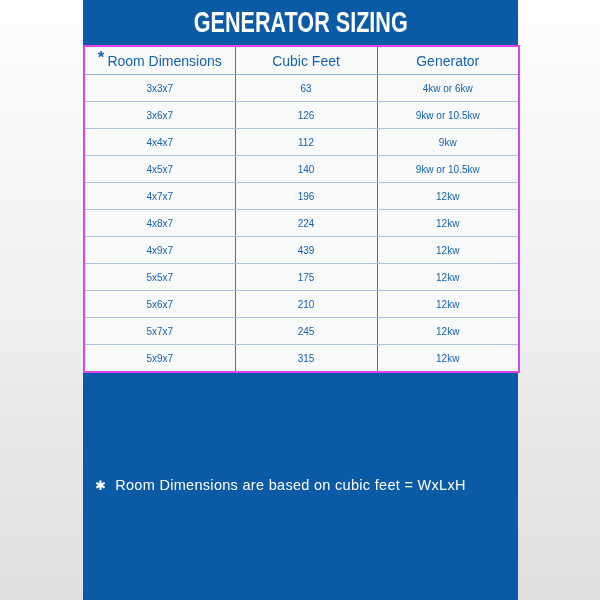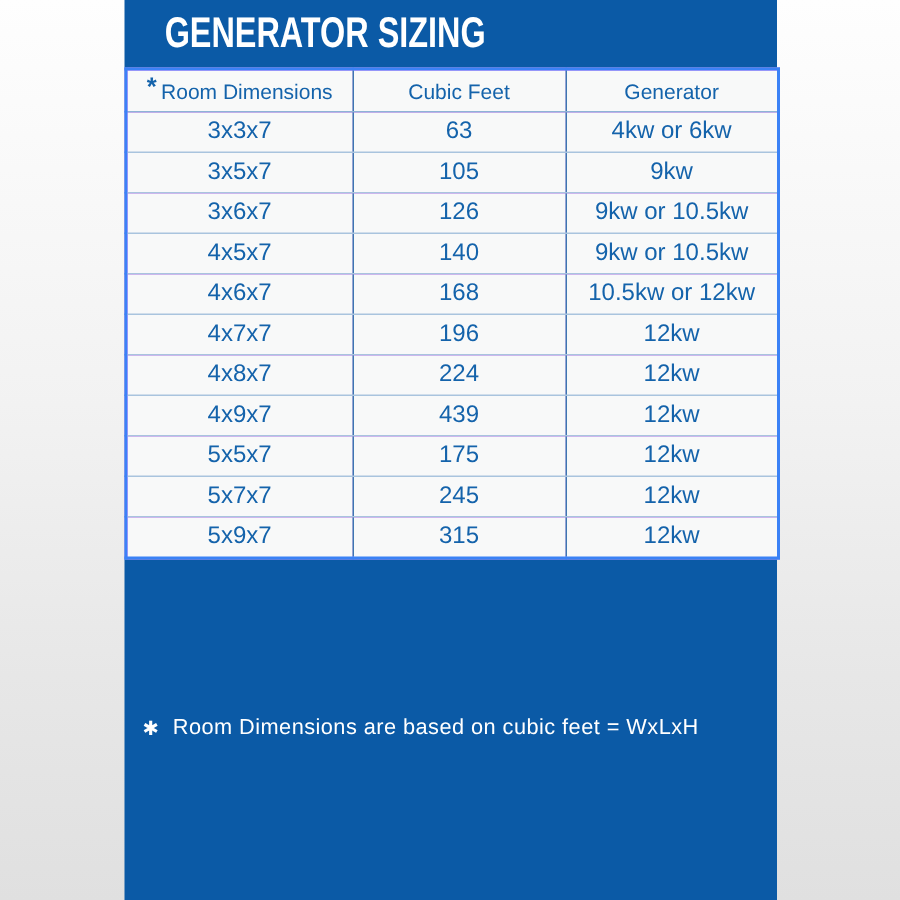--- a/index.html
+++ b/index.html
@@ -18,37 +18,38 @@
     background: #0b5aa6;
     display: flex;
     flex-direction: column;
     box-sizing: border-box;
   }
   .title-band {
     height: 45px;
     flex: 0 0 45px;
     display: flex;
     align-items: center;
+    justify-content: center;
   }
   .title {
     color: #ffffff;
     font-weight: bold;
     font-size: 27px;
     letter-spacing: 0px;
     white-space: nowrap;
     transform: scale(0.80, 1.06);
     transform-origin: center;
   }
   table.sizing {
     border-collapse: collapse;
     table-layout: fixed;
     width: 435px;
     flex: 0 0 auto;
-    border: 2px solid #3b82f6;
-    background: #f0abfc;
+    border: 2px solid #d946ef;
+    background: #5eead4;
   }
   col.c1 { width: 151px; }
   col.c2 { width: 142px; }
   col.c3 { width: 142px; }
   .sizing th, .sizing td {
     background: #f8f9f9;
     color: #1463ab;
     text-align: center;
     vertical-align: middle;
     padding: 0;
@@ -60,21 +61,21 @@
     white-space: nowrap;
   }
   .sizing th {
     height: 27px;
     font-weight: normal;
     font-size: 14px;
     border-bottom: 1px solid #8fb3d6;
   }
   .sizing td {
     height: 26px;
-    font-size: 16px;
+    font-size: 10px;
   }
   .hdr-star {
     font-weight: bold;
     font-size: 17px;
     position: relative;
     top: -3px;
     margin-right: 3px;
   }
   .footer {
     flex: 1 1 auto;
@@ -115,46 +116,41 @@
       </tr>
     </thead>
     <tbody>
     <tr>
       <td>3x3x7</td>
       <td>63</td>
       <td>4kw or 6kw</td>
     </tr>
 
 
-    <tr>
-      <td>3x5x7</td>
-      <td>105</td>
-      <td>9kw</td>
-    </tr>
 
     <tr>
       <td>3x6x7</td>
       <td>126</td>
       <td>9kw or 10.5kw</td>
     </tr>
 
 
 
+    <tr>
+      <td>4x4x7</td>
+      <td>112</td>
+      <td>9kw</td>
+    </tr>
 
     <tr>
       <td>4x5x7</td>
       <td>140</td>
       <td>9kw or 10.5kw</td>
     </tr>
 
-    <tr>
-      <td>4x6x7</td>
-      <td>168</td>
-      <td>10.5kw or 12kw</td>
-    </tr>
 
     <tr>
       <td>4x7x7</td>
       <td>196</td>
       <td>12kw</td>
     </tr>
 
     <tr>
       <td>4x8x7</td>
       <td>224</td>
@@ -166,20 +162,25 @@
       <td>439</td>
       <td>12kw</td>
     </tr>
 
     <tr>
       <td>5x5x7</td>
       <td>175</td>
       <td>12kw</td>
     </tr>
 
+    <tr>
+      <td>5x6x7</td>
+      <td>210</td>
+      <td>12kw</td>
+    </tr>
 
     <tr>
       <td>5x7x7</td>
       <td>245</td>
       <td>12kw</td>
     </tr>
 
 
     <tr>
       <td>5x9x7</td>

